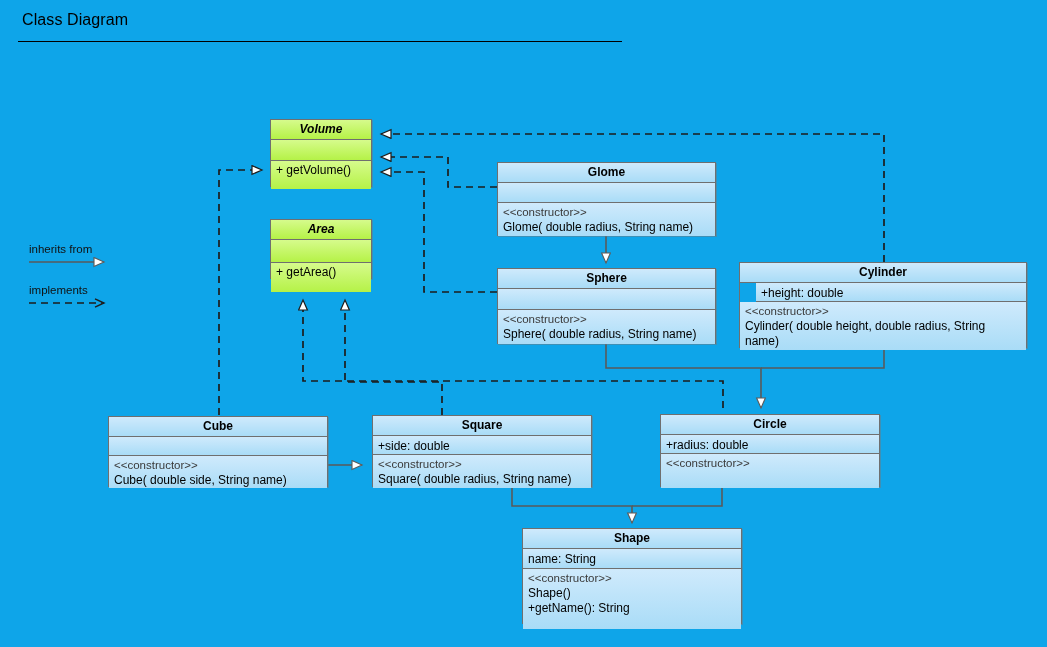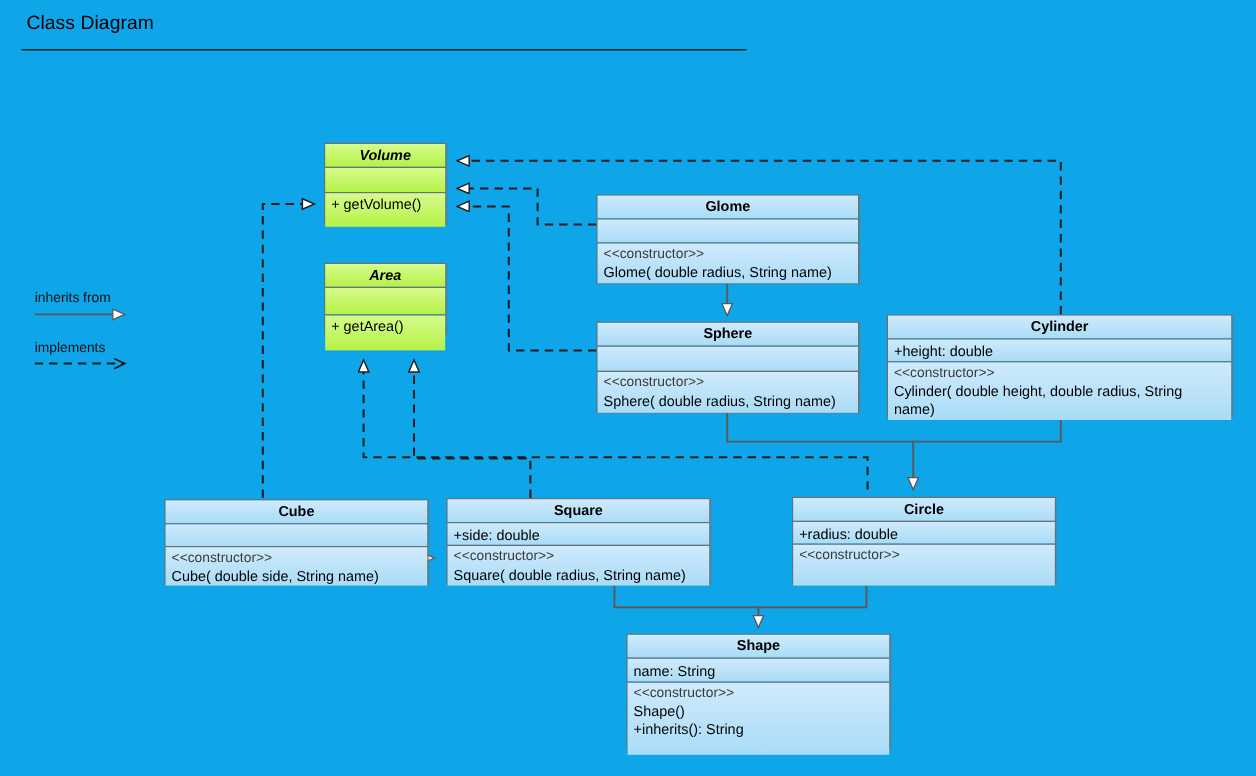--- a/index.html
+++ b/index.html
@@ -208,28 +208,28 @@
     <div class="row hdr">Sphere</div>
     <div class="row attrs" style="height:21px;">&nbsp;</div>
     <div class="row ops" style="height:34px;">
       <div class="line stereo">&lt;&lt;constructor&gt;&gt;</div>
       <div class="line">Sphere( double radius, String name)</div>
     </div>
   </div>
 
   <div class="cls blue" style="left:739px; top:262px; width:288px; height:86px;">
     <div class="row hdr">Cylinder</div>
-    <div class="row attrs" style="height:19px;">+height: double</div>
+    <div class="row attrs" style="height:19px;margin-left:16px;">+height: double</div>
     <div class="row ops" style="height:48px;">
       <div class="line stereo">&lt;&lt;constructor&gt;&gt;</div>
       <div class="wrap">Cylinder( double height, double radius, String name)</div>
     </div>
   </div>
 
-  <div class="cls blue" style="left:108px; top:416px; width:220px; height:71px;margin-left:29px;">
+  <div class="cls blue" style="left:108px; top:416px; width:220px; height:71px;">
     <div class="row hdr">Cube</div>
     <div class="row attrs" style="height:19px;">&nbsp;</div>
     <div class="row ops" style="height:32px;">
       <div class="line stereo">&lt;&lt;constructor&gt;&gt;</div>
       <div class="line">Cube( double side, String name)</div>
     </div>
   </div>
 
   <div class="cls blue" style="left:372px; top:415px; width:220px; height:72px;">
     <div class="row hdr">Square</div>
@@ -247,17 +247,17 @@
       <div class="line stereo">&lt;&lt;constructor&gt;&gt;</div>
     </div>
   </div>
 
   <div class="cls blue" style="left:522px; top:528px; width:220px; height:96px;">
     <div class="row hdr">Shape</div>
     <div class="row attrs" style="height:20px;">name: String</div>
     <div class="row ops" style="height:60px;">
       <div class="line stereo">&lt;&lt;constructor&gt;&gt;</div>
       <div class="line">Shape()</div>
-      <div class="line">+inherits(): String</div>
+      <div class="line">+getName(): String</div>
     </div>
   </div>
 
 </div>
 
 </body></html>

